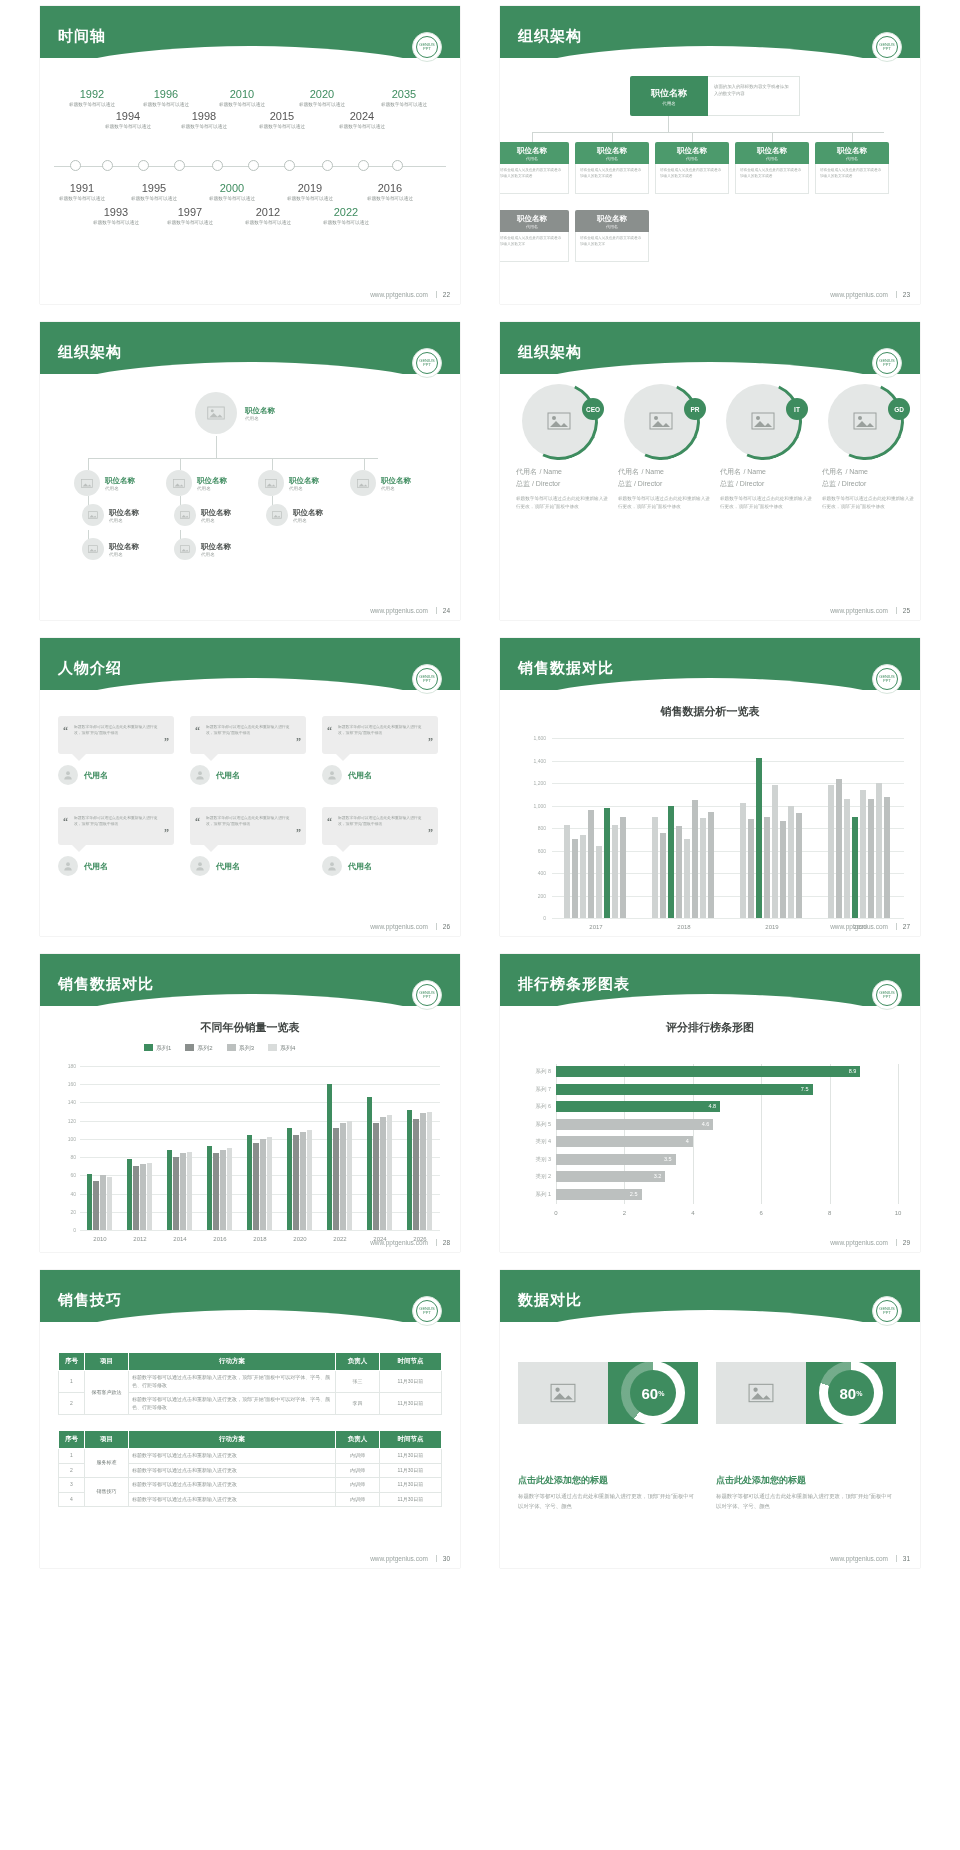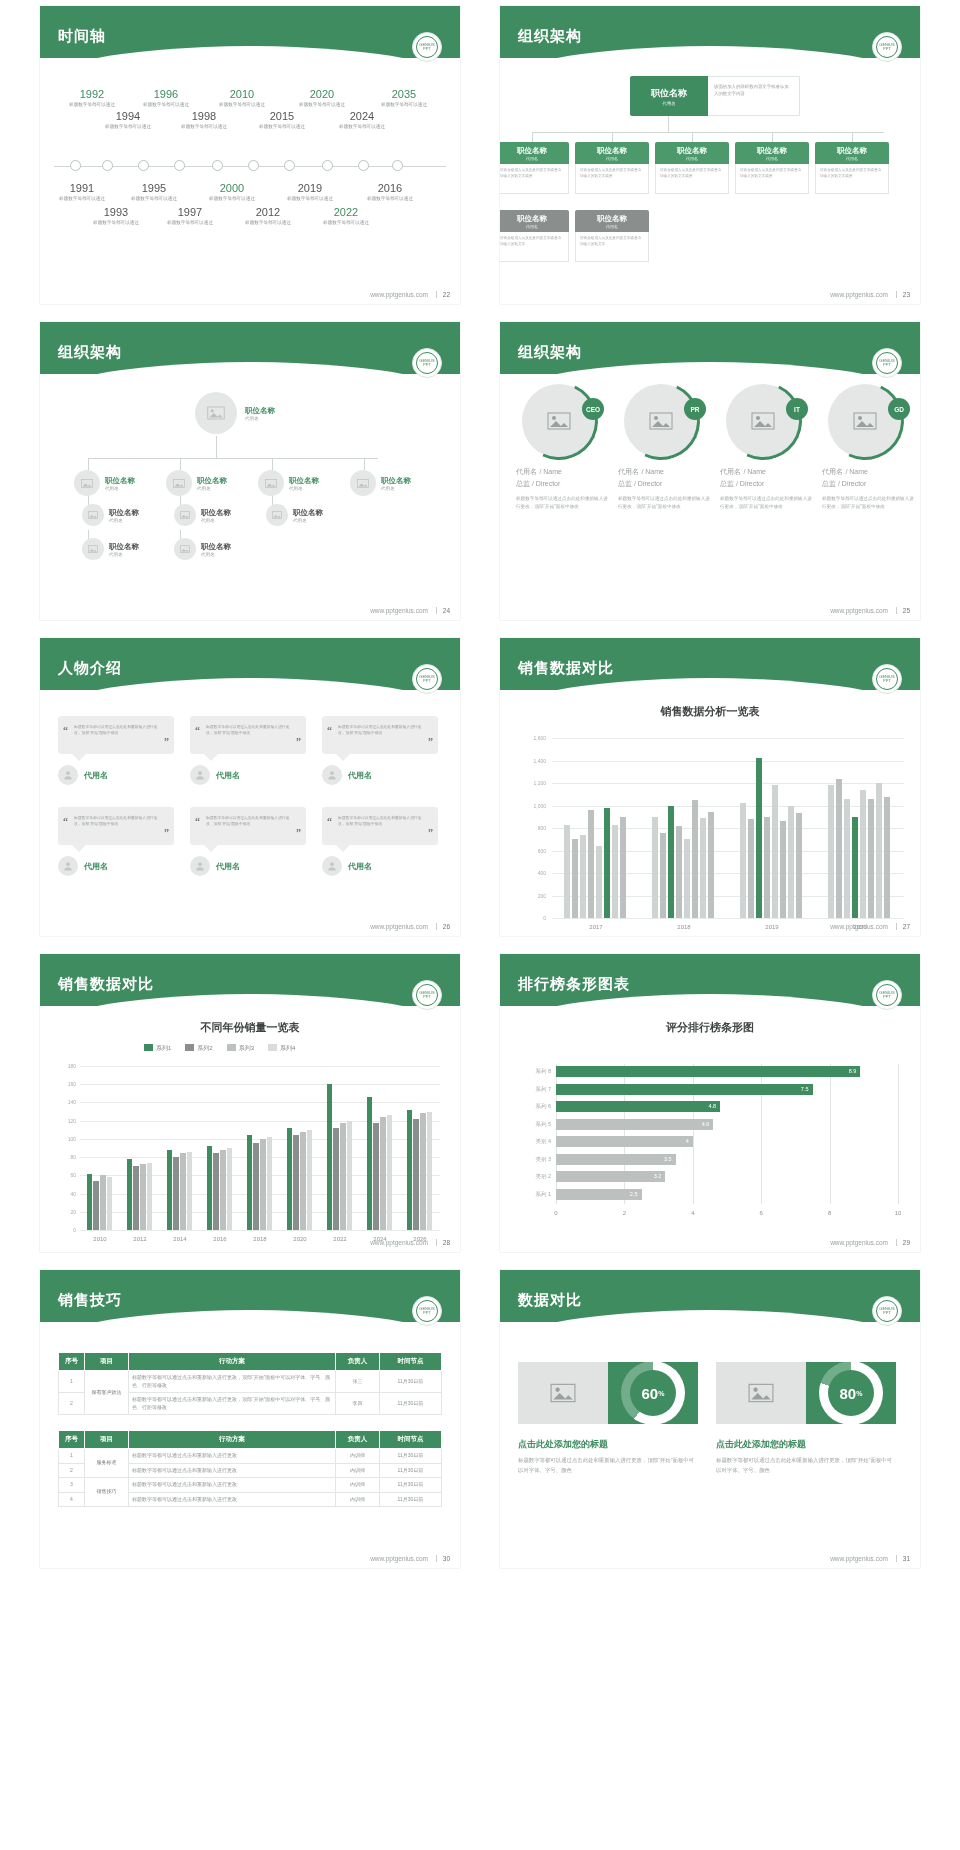--- a/index.html
+++ b/index.html
@@ -228,21 +228,21 @@
 
   
   .ph-box { background: #e0e3e2; display: flex; align-items: center; justify-content: center; }
   .donut-box { background: #3e8c5f; display: flex; align-items: center; justify-content: center; }
   .donut {
     width: 64px; height: 64px; border-radius: 50%;
     display: flex; align-items: center; justify-content: center;
     color: #fff; font-size: 15px; font-weight: bold;
   }
   .donut small { font-size: 7px; }
-  .cap-title { font-size: 9px; font-weight: bold; color: #3e8c5f; }
+  .cap-title { font-size: 9px; font-weight: bold; color: #3e8c5f; margin-top: 36px; }
   .cap-text { font-size: 5.4px; color: #9aa09d; line-height: 1.8; margin-top: 5px; }
 </style>
 </head>
 <body>
 
 <div class="grid">
 
   <div class="slide">
     <div class="band"></div>
     <div class="slide-title">时间轴</div>

